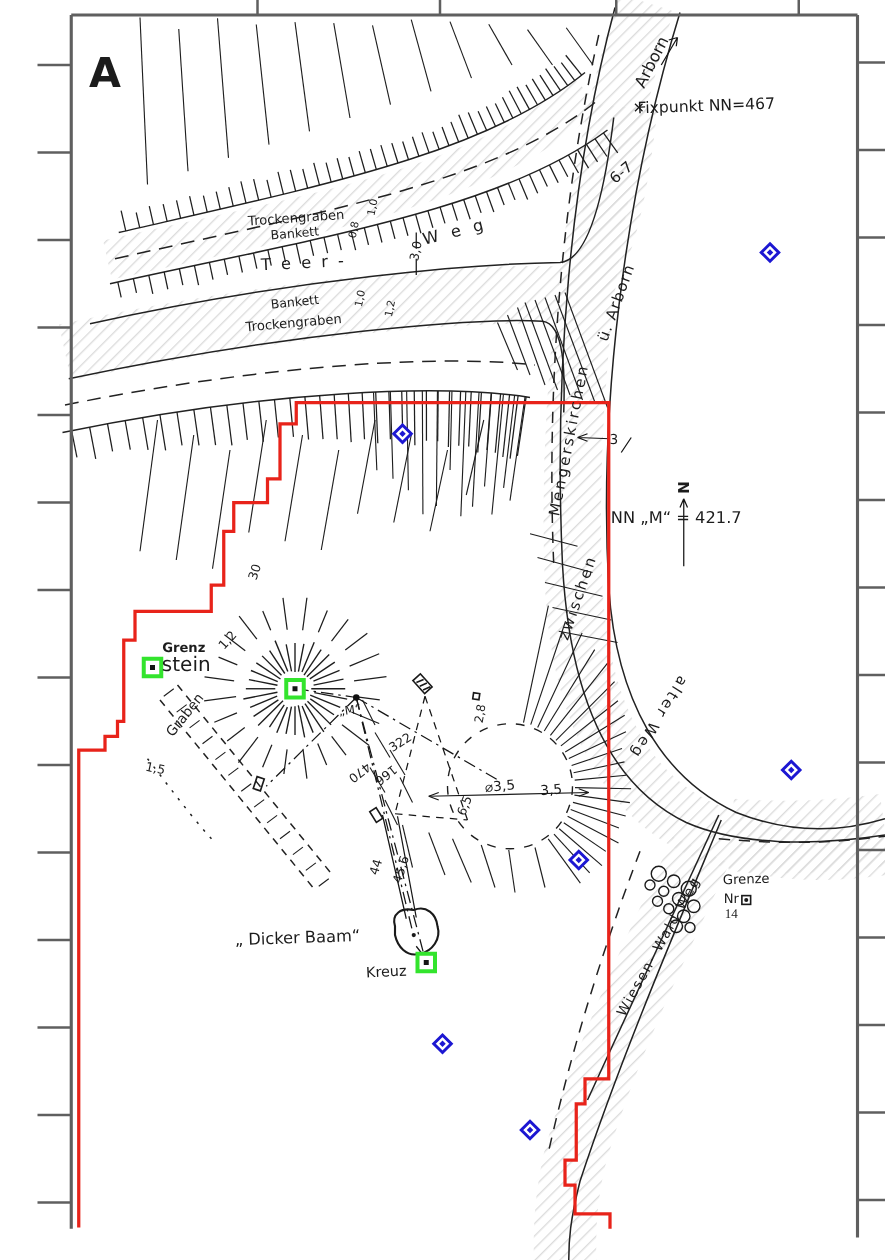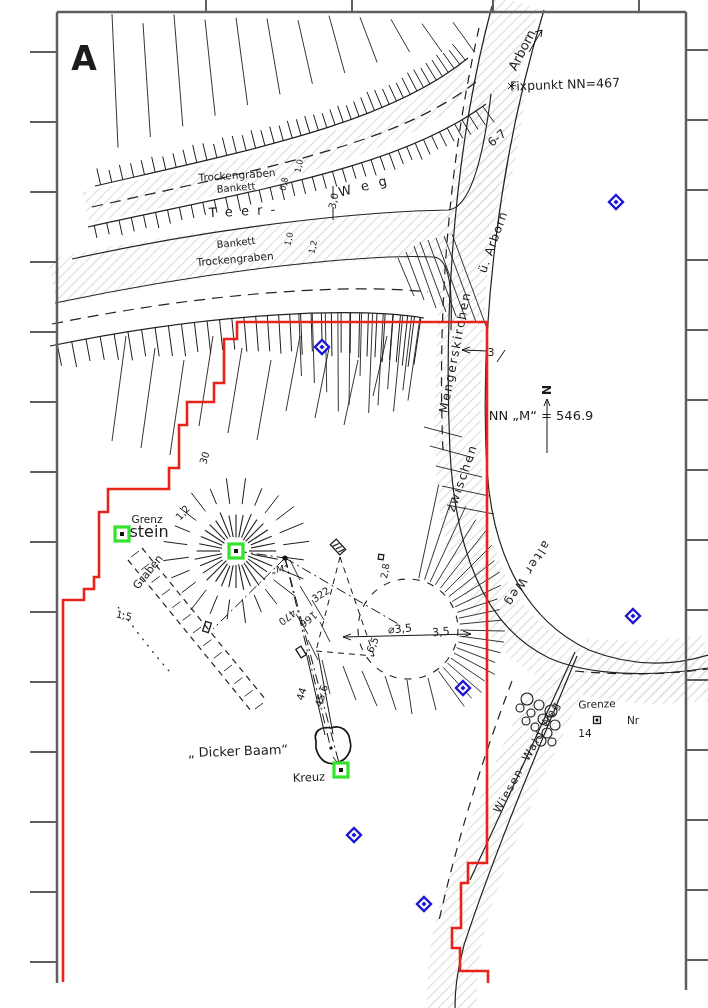--- a/index.html
+++ b/index.html
@@ -474,38 +474,38 @@
       <div class="lbl" style="left: 235px; top: 259px; font-size: 10.5px; transform: translate(-50%, -50%) rotate(-5deg);">Trockengraben</div>
       <div class="lbl" style="left: 299px; top: 166px; font-size: 8.5px; transform: translate(-50%, -50%) rotate(-78deg);">1,0</div>
       <div class="lbl" style="left: 284px; top: 184px; font-size: 8.5px; transform: translate(-50%, -50%) rotate(-78deg);">0,8</div>
       <div class="lbl" style="left: 289px; top: 239px; font-size: 8.5px; transform: translate(-50%, -50%) rotate(-78deg);">1,0</div>
       <div class="lbl" style="left: 313px; top: 247px; font-size: 8.5px; transform: translate(-50%, -50%) rotate(-78deg);">1,2</div>
       <div class="lbl" style="left: 455px; top: 352px; font-size: 12px; letter-spacing: 2px; transform: translate(-50%, -50%) rotate(-79deg);">Mengerskirchen</div>
       <div class="lbl" style="left: 493px; top: 242px; font-size: 12px; letter-spacing: 1px; transform: translate(-50%, -50%) rotate(-70deg);">ü. Arborn</div>
       <div class="lbl" style="left: 462px; top: 478px; font-size: 12px; letter-spacing: 2px; transform: translate(-50%, -50%) rotate(-71deg);">zwischen</div>
       <div class="lbl" style="left: 527px; top: 574px; font-size: 12px; letter-spacing: 2px; transform: translate(-50%, -50%) rotate(122deg);">alter Weg</div>
       <div class="lbl" style="left: 547px; top: 390px; font-size: 12px; font-weight: 600; transform: translate(-50%, -50%) rotate(-90deg);">N</div>
-      <div class="lbl" style="left: 541px; top: 415px; font-size: 13px; transform: translate(-50%, -50%) rotate(0deg);">NN „M“ = 546.9</div>
-      <div class="lbl" style="left: 147px; top: 519px; font-size: 10.5px; transform: translate(-50%, -50%) rotate(0deg);">Grenz</div>
+      <div class="lbl" style="left: 541px; top: 415px; font-size: 13px; transform: translate(-50%, -50%) rotate(0deg);">NN „M“ = 421.7</div>
+      <div class="lbl" style="left: 147px; top: 519px; font-size: 10.5px; transform: translate(-50%, -50%) rotate(0deg); font-weight: bold;">Grenz</div>
       <div class="lbl" style="left: 149px; top: 532px; font-size: 16px; transform: translate(-50%, -50%) rotate(0deg);">stein</div>
       <div class="lbl" style="left: 148px; top: 572px; font-size: 11px; transform: translate(-50%, -50%) rotate(-51deg);">Graben</div>
       <div class="lbl" style="left: 124px; top: 616px; font-size: 10px; transform: translate(-50%, -50%) rotate(12deg);">1,5</div>
       <div class="lbl" style="left: 205px; top: 458px; font-size: 10px; transform: translate(-50%, -50%) rotate(-72deg);">30</div>
       <div class="lbl" style="left: 183px; top: 513px; font-size: 10px; transform: translate(-50%, -50%) rotate(-48deg);">1,2</div>
       <div class="lbl" style="left: 321px; top: 595px; font-size: 10px; transform: translate(-50%, -50%) rotate(-33deg);">322</div>
       <div class="lbl" style="left: 287px; top: 617px; font-size: 10px; transform: translate(-50%, -50%) rotate(142deg);">470</div>
       <div class="lbl" style="left: 308px; top: 619px; font-size: 10px; transform: translate(-50%, -50%) rotate(142deg);">166</div>
       <div class="lbl" style="left: 322px; top: 696px; font-size: 10px; transform: translate(-50%, -50%) rotate(-73deg);">45,6</div>
       <div class="lbl" style="left: 302px; top: 694px; font-size: 10px; transform: translate(-50%, -50%) rotate(-73deg);">44</div>
       <div class="lbl" style="left: 373px; top: 645px; font-size: 10px; transform: translate(-50%, -50%) rotate(-68deg);">6,5</div>
       <div class="lbl" style="left: 400px; top: 629px; font-size: 11px; transform: translate(-50%, -50%) rotate(-5deg);">⌀3,5</div>
       <div class="lbl" style="left: 441px; top: 632px; font-size: 11px; transform: translate(-50%, -50%) rotate(-5deg);">3,5</div>
       <div class="lbl" style="left: 385px; top: 571px; font-size: 9.5px; transform: translate(-50%, -50%) rotate(-80deg);">2,8</div>
       <div class="lbl" style="left: 491px; top: 352px; font-size: 11px; transform: translate(-50%, -50%) rotate(0deg);">3</div>
       <div class="lbl" style="left: 280px; top: 569px; font-size: 9.5px; transform: translate(-50%, -50%) rotate(-8deg);">„M“</div>
       <div class="lbl" style="left: 238px; top: 751px; font-size: 13px; transform: translate(-50%, -50%) rotate(-2deg);">„ Dicker Baam“</div>
       <div class="lbl" style="left: 309px; top: 778px; font-size: 11.5px; transform: translate(-50%, -50%) rotate(-3deg);">Kreuz</div>
       <div class="lbl" style="left: 597px; top: 704px; font-size: 10.5px; transform: translate(-50%, -50%) rotate(-2deg);">Grenze</div>
-      <div class="lbl" style="left: 585px; top: 720px; font-size: 10.5px; transform: translate(-50%, -50%) rotate(0deg); margin-left: 48px;">Nr</div>
-      <div class="lbl" style="left: 585px; top: 733px; font-size: 10.5px; transform: translate(-50%, -50%) rotate(0deg);">14</div>
+      <div class="lbl" style="left: 585px; top: 720px; font-size: 10.5px; transform: translate(-50%, -50%) rotate(0deg);">Nr</div>
+      <div class="lbl" style="left: 585px; top: 733px; font-size: 10.5px; transform: translate(-50%, -50%) rotate(0deg); font-family: Liberation Serif, serif;">14</div>
       <div class="lbl" style="left: 527px; top: 757px; font-size: 11px; letter-spacing: 1.5px; transform: translate(-50%, -50%) rotate(-61deg);">Wiesen- Wald Weg</div>
     </div>
 </div>
 
 </body></html>

